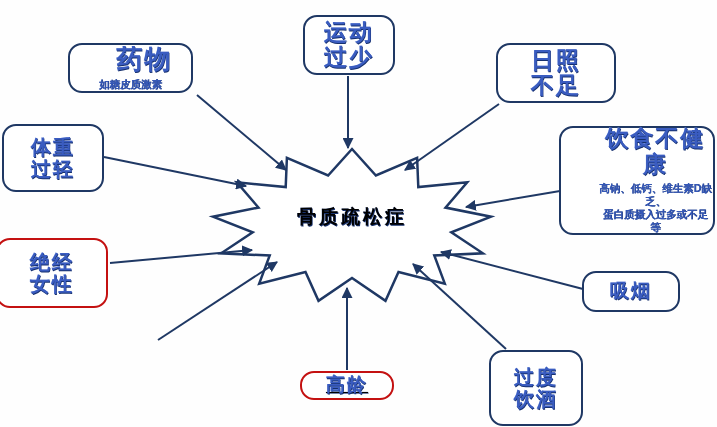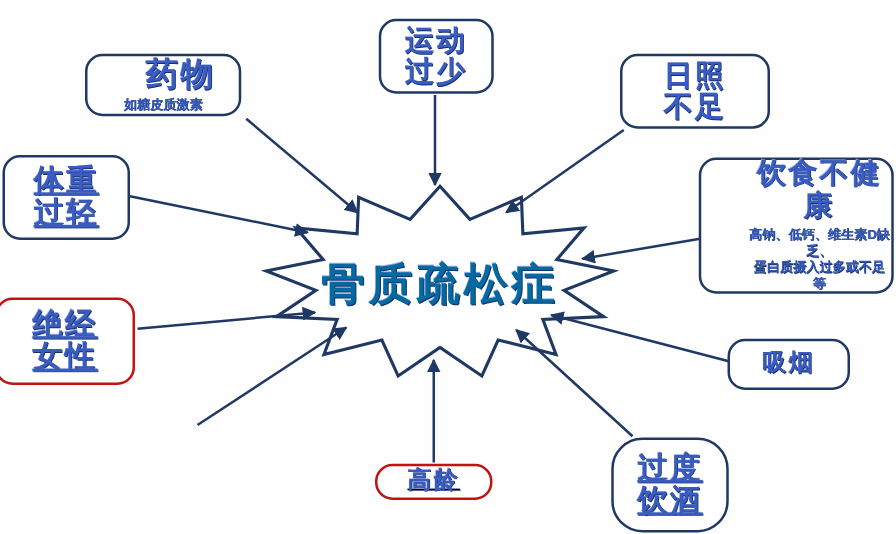--- a/index.html
+++ b/index.html
@@ -19,24 +19,24 @@
     line-height:1.1;letter-spacing:2px;
     text-shadow:0.6px 0.6px 0 #16306e, -0.3px -0.3px 0 #9db4e8;
   }
   .sub{
     font-weight:bold;color:#3558b8;white-space:pre-line;text-align:center;
     font-size:10.5px;line-height:1.25;letter-spacing:0;margin-top:5px;
     text-shadow:0.4px 0.4px 0 #16306e;
   }
   .center-label{
     position:absolute;left:242px;top:204px;width:220px;text-align:center;
-    font-size:35px;font-weight:bold;color:#0369a1;letter-spacing:3px;
+    font-size:19px;font-weight:bold;color:#000000;letter-spacing:3px;
     text-shadow:0.8px 0.8px 0 #16306e, -0.3px -0.3px 0 #9db4e8;
   }
-  .f26{font-size:26px;margin-left:28px;} .f25{font-size:19px;} .f24{font-size:24px;text-decoration:underline;}
+  .f26{font-size:26px;margin-left:28px;} .f25{font-size:19px;} .f24{font-size:20px;}
   .f23{font-size:23px;} .f27{font-size:27px;}
 </style>
 </head>
 <body>
 
 <div id="canvas">
 
   <svg id="arrows" viewBox="0 0 717 427">
     <defs>
       <marker id="ah" viewBox="0 0 10 10" refX="9" refY="5" markerWidth="11" markerHeight="11" markerUnits="userSpaceOnUse" orient="auto">
@@ -84,21 +84,21 @@
   <div class="node red" style="left:-4px;top:238px;width:112px;height:70px;">
     <span class="label f24">绝经
 女性</span>
   </div>
 
 
   <div class="node red" style="left:300px;top:371px;width:94px;height:29px;text-decoration:underline;">
     <span class="label f25">高龄</span>
   </div>
 
-  <div class="node" style="left:489px;top:350px;width:94px;height:76px;border-radius:25px;">
+  <div class="node" style="left:489px;top:350px;width:94px;height:76px;">
     <span class="label f24">过度
 饮酒</span>
   </div>
 
   <div class="node" style="left:582px;top:271px;width:98px;height:41px;">
     <span class="label f25">吸烟</span>
   </div>
 
   <div class="node" style="left:559px;top:126px;width:156px;height:109px;padding-left:37px;">
     <span class="label f23">饮食不健

